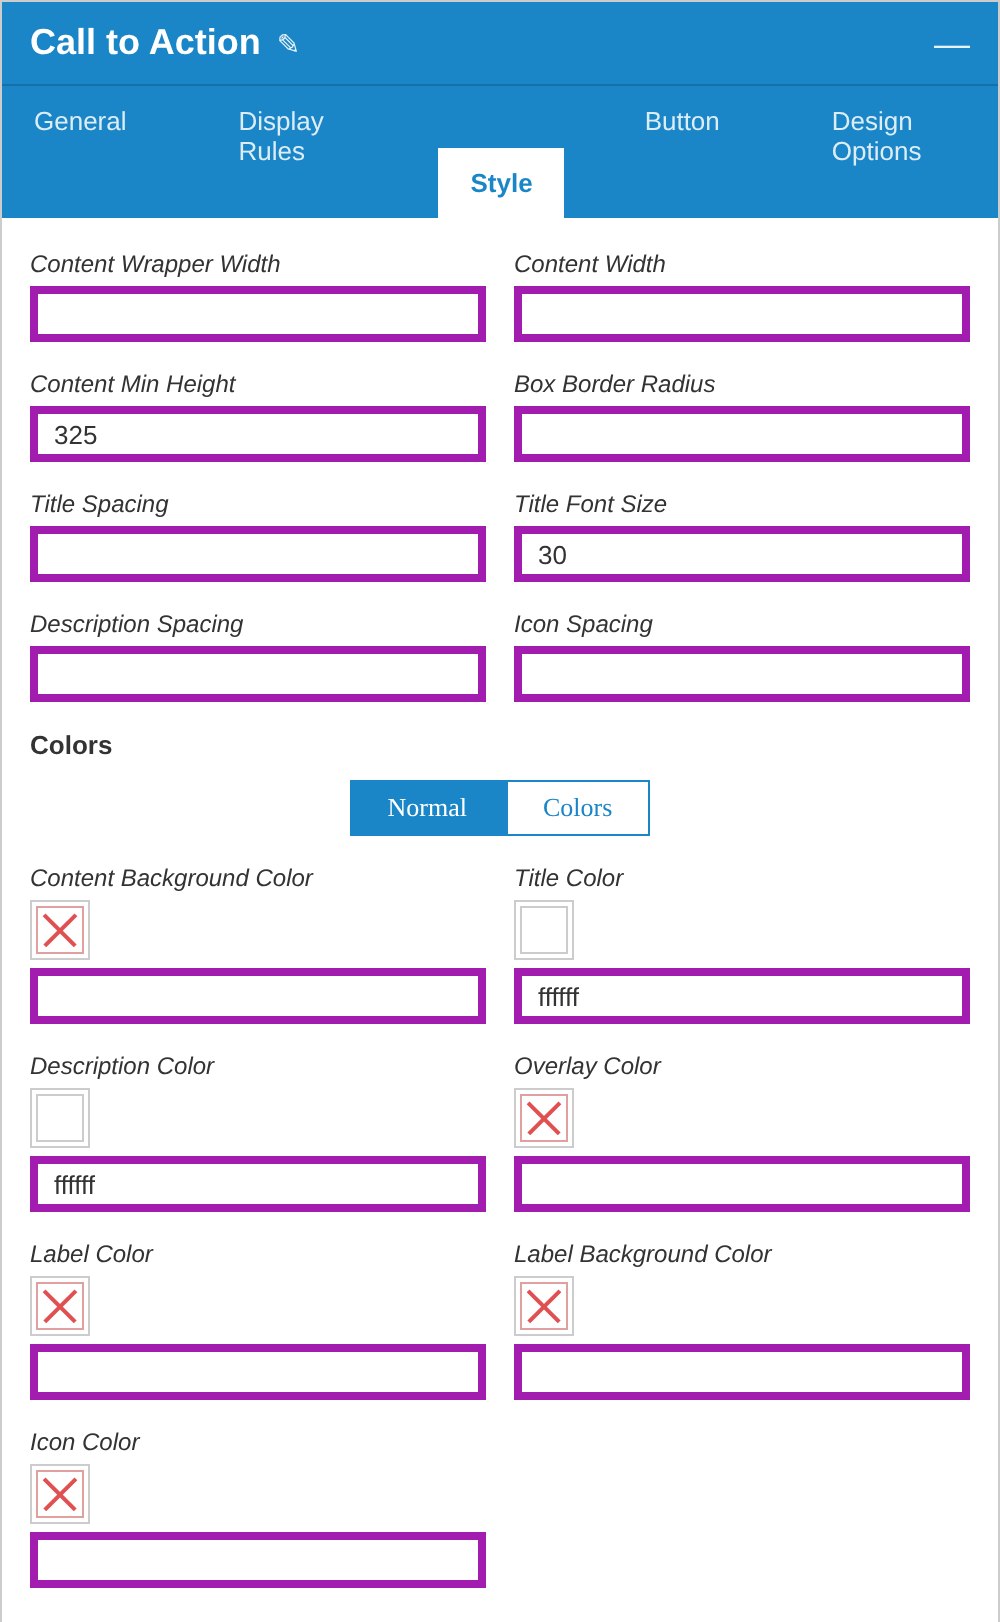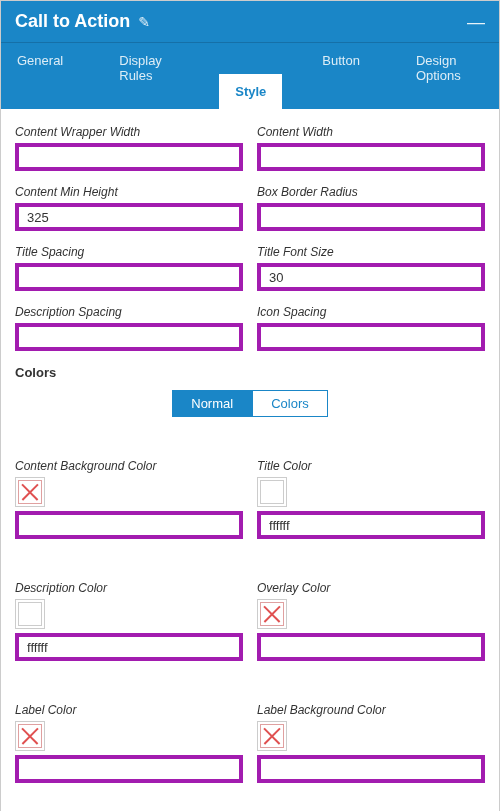--- a/index.html
+++ b/index.html
@@ -121,37 +121,37 @@
       justify-content: center;
       margin-bottom: 14px;
       gap: 0;
     }
 
     .toggle-btn {
       padding: 5px 18px;
       border: 1px solid #1a86c7;
       cursor: pointer;
       font-size: 13px;
+      font-family: Liberation Serif, serif;
     }
 
     .toggle-btn.active {
       background: #1a86c7;
       color: #fff;
     }
 
     .toggle-btn.inactive {
       background: #fff;
       color: #1a86c7;
     }
 
     .color-group {
       display: flex;
       flex-direction: column;
       gap: 4px;
-      margin-top: 28px;
     }
 
     .color-swatch-wrapper {
       width: 30px;
       height: 30px;
       border: 1px solid #ccc;
       display: flex;
       align-items: center;
       justify-content: center;
       cursor: pointer;

